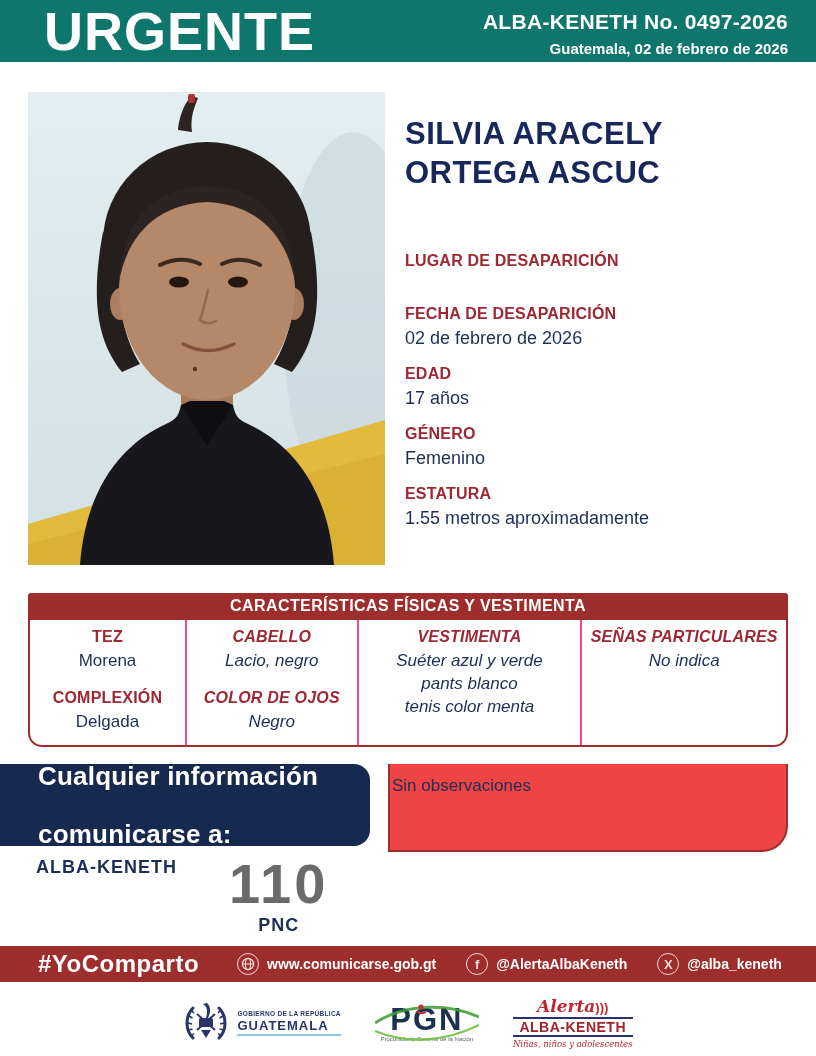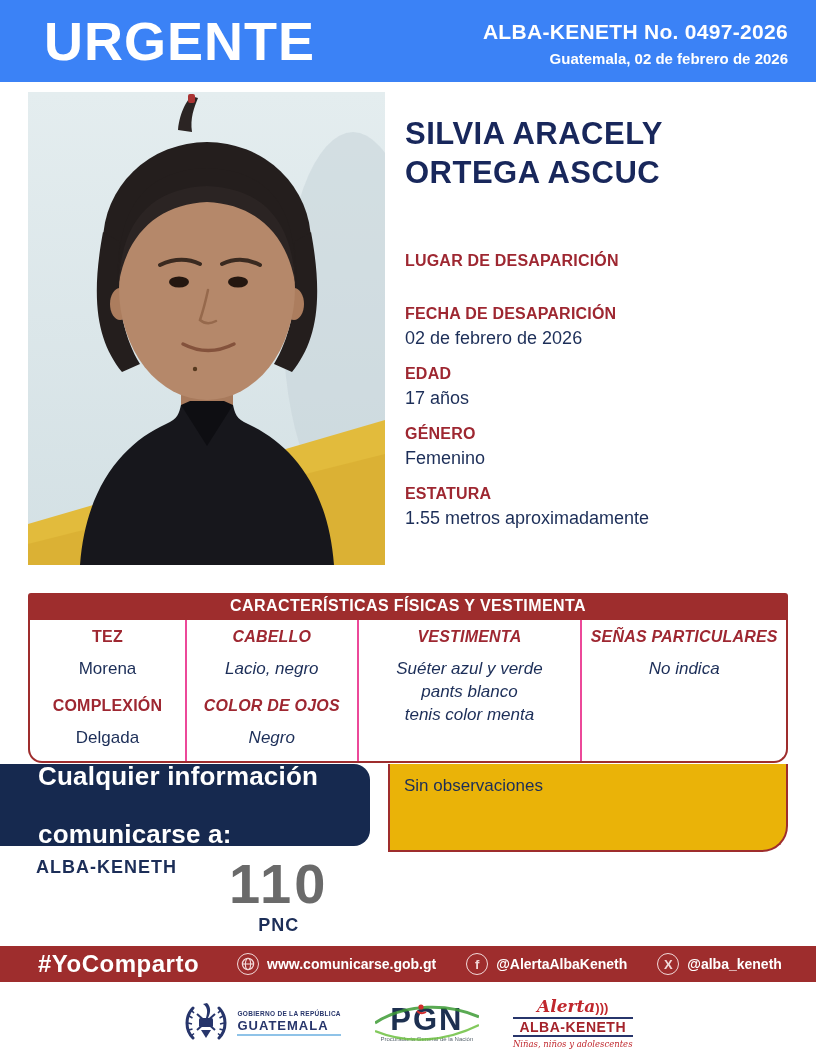--- a/index.html
+++ b/index.html
@@ -3,22 +3,22 @@
 <meta charset="utf-8">
 <style>
   * { margin:0; padding:0; box-sizing:border-box; }
   html,body { background:#ffffff; }
   .page {
     position:relative; width:816px; height:1056px; background:#ffffff;
     font-family:"Liberation Sans", sans-serif; overflow:hidden; margin:0 auto;
   }
   
   .header {
-    position:absolute; top:0; left:0; width:816px; height:82px;
-    background:#3b82f6; display:flex; align-items:center; justify-content:space-between;
+    position:absolute; top:0; left:0; width:816px; height:62px;
+    background:#0f766e; display:flex; align-items:center; justify-content:space-between;
     padding:0 28px;
   }
   .urgente {
     color:#ffffff; font-size:54px; font-weight:900; letter-spacing:1px; padding-left:16px;
   }
   .header-meta { text-align:right; color:#ffffff; padding-top:4px; }
   .case-number { font-size:21px; font-weight:700; letter-spacing:0.3px; }
   .date-line { font-size:15px; font-weight:700; margin-top:6px; }
 
   
@@ -47,21 +47,21 @@
   .char-body {
     display:flex; border:2px solid #9e2d2d; border-top:none;
     border-radius:0 0 14px 14px; background:#ffffff; min-height:110px; overflow:hidden;
   }
   .char-col { text-align:center; padding:6px 7px 12px; }
   .char-col + .char-col { border-left:2px solid #ec4899;font-style:italic; }
   .col-1 { width:20.5%; } .col-2 { width:22.7%; } .col-3 { width:29.6%; } .col-4 { width:27.2%; }
   .entry { margin-top:2px; }
   .entry + .entry { margin-top:17px; }
   .entry-label { color:#9e2731; font-size:16px; font-weight:800; letter-spacing:0.2px; }
-  .entry-value { color:#1c2e58; font-size:17px; margin-top:11px; white-space:pre-line; line-height:23px; }
+  .entry-value { color:#1c2e58; font-size:17px; margin-top:3px; white-space:pre-line; line-height:23px; }
 
   
   .contact-box {
     position:absolute; left:0; top:764px; width:370px; height:82px;
     background:#16294f; border-radius:0 16px 16px 0;
     display:flex; flex-direction:column; justify-content:center; padding-left:38px;gap:28px;
   }
   .contact-line { color:#ffffff; font-size:26px; font-weight:800; line-height:30px; letter-spacing:0.2px; }
   .numbers { position:absolute; left:36px; top:855px; display:flex; gap:52px; }
   .number-block { text-align:center; }
@@ -69,21 +69,21 @@
   .number-label { color:#1c2e58; font-size:18px; font-weight:700; letter-spacing:1px; margin-top:2px; }
 
   
   .obs { position:absolute; left:388px; top:764px; width:400px; }
   .obs-head {
     background:#9e2d2d; color:#ffffff; font-weight:700; font-size:16px; text-align:center;
     padding:4px 0 5px; letter-spacing:0.4px; border-radius:4px 4px 0 0;
   }
   .obs-body {
     border:2px solid #9e2d2d; border-top:none; border-radius:0 0 26px 0;
-    height:88px; padding:12px 14px; color:#1c2e58; font-size:17px; background:#eab308;
+    height:88px; padding:12px 2px; color:#1c2e58; font-size:17px; background:#ef4444;
   }
 
   
   .footer {
     position:absolute; left:0; top:946px; width:816px; height:36px;
     background:#9e2d2d; display:flex; align-items:center; padding:0 30px;
   }
   .hashtag { color:#ffffff; font-size:24px; font-weight:900; letter-spacing:0.5px; padding-left:8px; }
   .footer-links { display:flex; align-items:center; margin-left:38px; gap:30px; }
   .flink { display:flex; align-items:center; gap:8px; color:#ffffff; font-size:14px; font-weight:700; }

